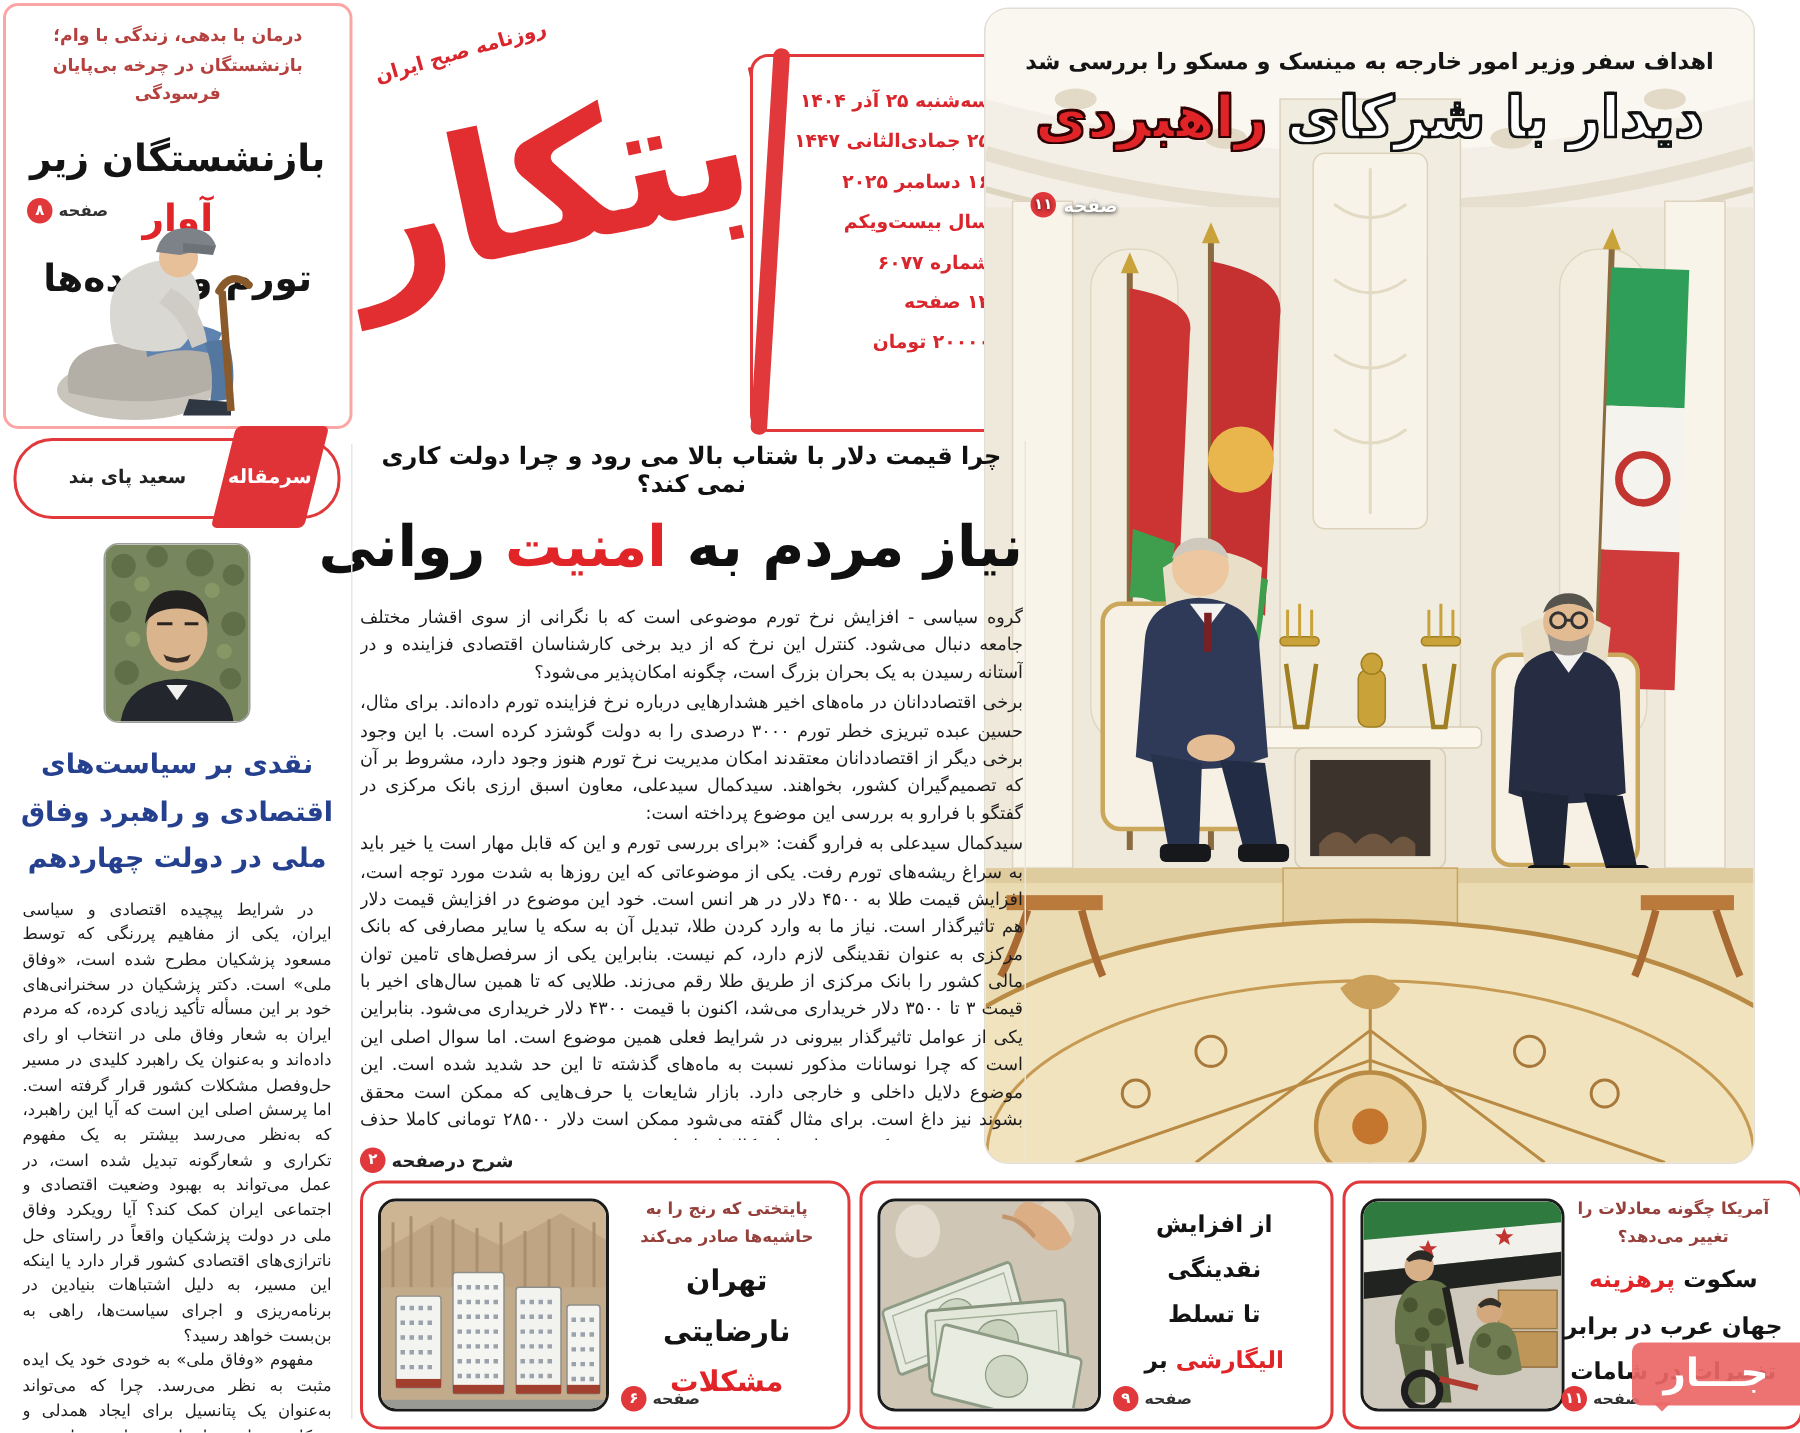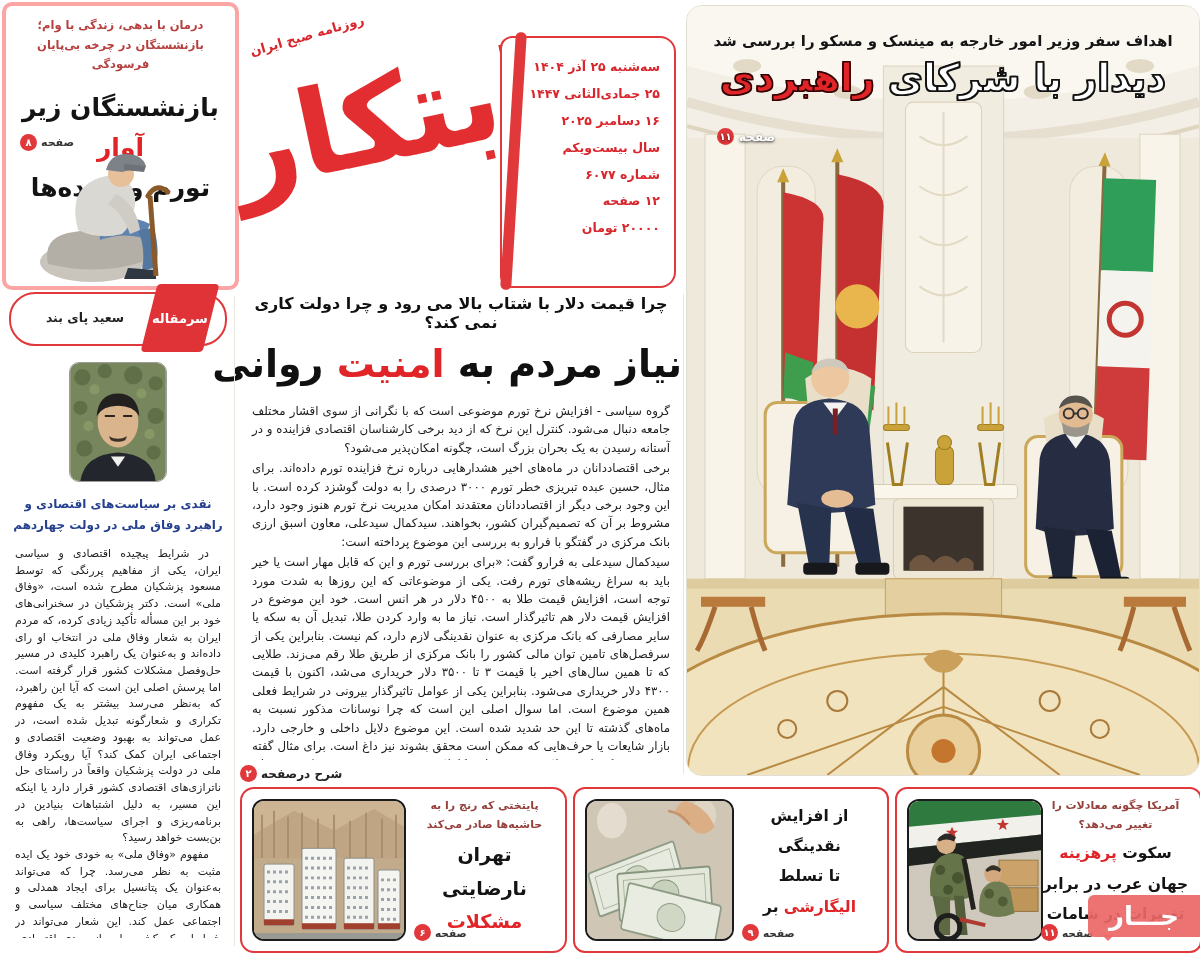--- a/index.html
+++ b/index.html
@@ -3,59 +3,59 @@
 <meta charset="utf-8">
 <style>
   html,body{margin:0;padding:0;background:#fff;}
   .page{position:relative;width:1200px;height:955px;background:#fff;overflow:hidden;
         font-family:"DejaVu Sans",sans-serif;direction:rtl;}
   .red{color:#e02427;}
   .badge{display:inline-flex;width:17px;height:17px;border-radius:50%;background:#e0383b;
          color:#fff;font-size:10px;font-weight:bold;align-items:center;justify-content:center;flex:0 0 auto;}
   .vline{position:absolute;width:1px;background:#e9e6e0;}
   
-  .box-retirees{position:absolute;left:2px;top:2px;width:229px;height:280px;border:4px solid #fca5a5;border-radius:10px;background:#fff;}
+  .box-retirees{position:absolute;left:2px;top:2px;width:229px;height:280px;border:2px solid #fca5a5;border-radius:10px;background:#fff;}
   .rt-kicker{margin:10px 12px 0;text-align:center;font-size:11.5px;font-weight:bold;color:#b5403e;line-height:1.7;}
   .rt-headline{margin-top:13px;text-align:center;font-weight:bold;font-size:25px;color:#141414;line-height:1.6;}
   .rt-page{position:absolute;left:14px;top:128px;display:flex;gap:4px;align-items:center;font-size:11px;font-weight:bold;color:#333;}
   .rt-figure{position:absolute;bottom:4px;left:14px;width:200px;height:148px;}
   
   .masthead{position:absolute;left:236px;top:2px;width:288px;height:284px;overflow:hidden;}
   .logo-sub{position:absolute;left:12px;top:26px;transform:rotate(-16deg);color:#d9262c;font-size:13px;font-weight:bold;white-space:nowrap;}
   .logo-text{position:absolute;left:-8px;top:44px;color:#e22e30;font-size:118px;font-weight:bold;
              transform:rotate(-12deg);line-height:1.25;white-space:nowrap;}
   .date-box{position:absolute;left:500px;top:36px;width:172px;height:248px;border:2.5px solid #e0383b;border-radius:12px 16px 16px 12px;background:#fff;}
   .date-slant{position:absolute;left:6px;top:-6px;width:11px;height:258px;background:#e0383b;border-radius:5px;transform:rotate(3.5deg);}
   .date-lines{padding:16px 14px 0 26px;color:#d9262c;font-size:12.5px;font-weight:bold;line-height:2.15;text-align:right;}
   
-  .photo-box{position:absolute;left:686px;top:5px;width:512px;height:769px;border-radius:16px;overflow:hidden;border:1px solid #e2ded6;background:#f4efe6;}
+  .photo-box{position:absolute;left:656px;top:5px;width:512px;height:769px;border-radius:16px;overflow:hidden;border:1px solid #e2ded6;background:#f4efe6;}
   .scene{position:absolute;inset:0;width:100%;height:100%;}
   .ph-kicker{position:absolute;top:26px;width:100%;text-align:center;font-size:15px;font-weight:bold;color:#151515;}
   .ph-headline{position:absolute;top:50px;width:100%;text-align:center;font-size:38px;font-weight:bold;white-space:nowrap;}
   .ol-white{color:#fff;-webkit-text-stroke:1.6px #111;
             text-shadow:-1px -1px 0 #111,1px -1px 0 #111,-1px 1px 0 #111,1px 1px 0 #111;}
   .ol-red{color:#e02427;-webkit-text-stroke:1.2px #2a0000;
           text-shadow:-1px -1px 0 #3a0505,1px -1px 0 #3a0505,-1px 1px 0 #3a0505,1px 1px 0 #3a0505;}
   .ph-page{position:absolute;top:122px;left:30px;display:flex;gap:5px;align-items:center;font-size:12px;font-weight:bold;color:#fff;text-shadow:0 1px 3px rgba(0,0,0,.85);}
   
   .main-col{position:absolute;left:240px;top:294px;width:442px;}
   .m-kicker{text-align:center;font-size:16px;font-weight:bold;color:#111;}
   .m-headline{text-align:center;font-size:38px;font-weight:bold;color:#101010;margin-top:10px;white-space:nowrap;}
   .m-body{margin-top:16px;height:358px;overflow:hidden;font-size:11.8px;line-height:1.56;text-align:justify;color:#1c1c1c;}
-  .m-body p{margin:0 12px 2px;}
+  .m-body p{margin:0 0 2px;}
   .m-footer{margin-top:5px;display:flex;justify-content:flex-end;gap:4px;align-items:center;font-size:12px;font-weight:bold;color:#222;}
   
   .editorial{position:absolute;left:3px;top:292px;width:230px;}
   .ed-header{position:relative;height:50px;margin:0 6px;border:2px solid #e0383b;border-radius:26px;background:#fff;}
   .ed-badge{position:absolute;right:14px;top:-10px;width:62px;height:68px;background:#e03338;transform:skewX(-14deg);border-radius:4px;display:flex;align-items:center;justify-content:center;}
   .ed-badge span{transform:skewX(14deg);color:#fff;font-weight:bold;font-size:13px;}
   .ed-author{position:absolute;left:14px;top:16px;width:120px;text-align:center;font-size:12.5px;font-weight:bold;color:#222;}
   .ed-photo{width:96px;height:118px;margin:16px auto 0;border-radius:10px;overflow:hidden;border:1px solid #9c9c98;}
   .ed-photo svg{display:block;width:100%;height:100%;}
-  .ed-title{margin:12px 10px 0;text-align:center;color:#25408f;font-weight:bold;font-size:12px;line-height:1.75;}
+  .ed-title{margin:12px 10px 0;text-align:center;color:#25408f;font-weight:bold;font-size:18px;line-height:1.75;}
   .ed-body{margin:10px 12px 0;height:392px;overflow:hidden;font-size:11px;line-height:1.52;text-align:justify;color:#1d1d1d;}
   .ed-body p{margin:0;text-indent:12px;}
   
   .story-box{position:absolute;top:787px;height:162px;border:2px solid #e0383b;border-radius:12px;background:#fff;}
   .sb1{left:240px;width:323px;border-radius:14px;} .sb2{left:573px;width:312px;} .sb3{left:895px;width:303px;}
   .sb-img{position:absolute;left:10px;top:10px;height:138px;border-radius:12px;overflow:hidden;border:2px solid #1b1b1b;}
   .sb1 .sb-img{width:150px;} .sb2 .sb-img{width:145px;} .sb3 .sb-img{width:132px;}
   .sb-img svg{display:block;width:100%;height:100%;}
   .sb-text{position:absolute;top:8px;right:8px;bottom:8px;}
   .sb1 .sb-text{left:170px;} .sb2 .sb-text{left:165px;} .sb3 .sb-text{left:142px;}

